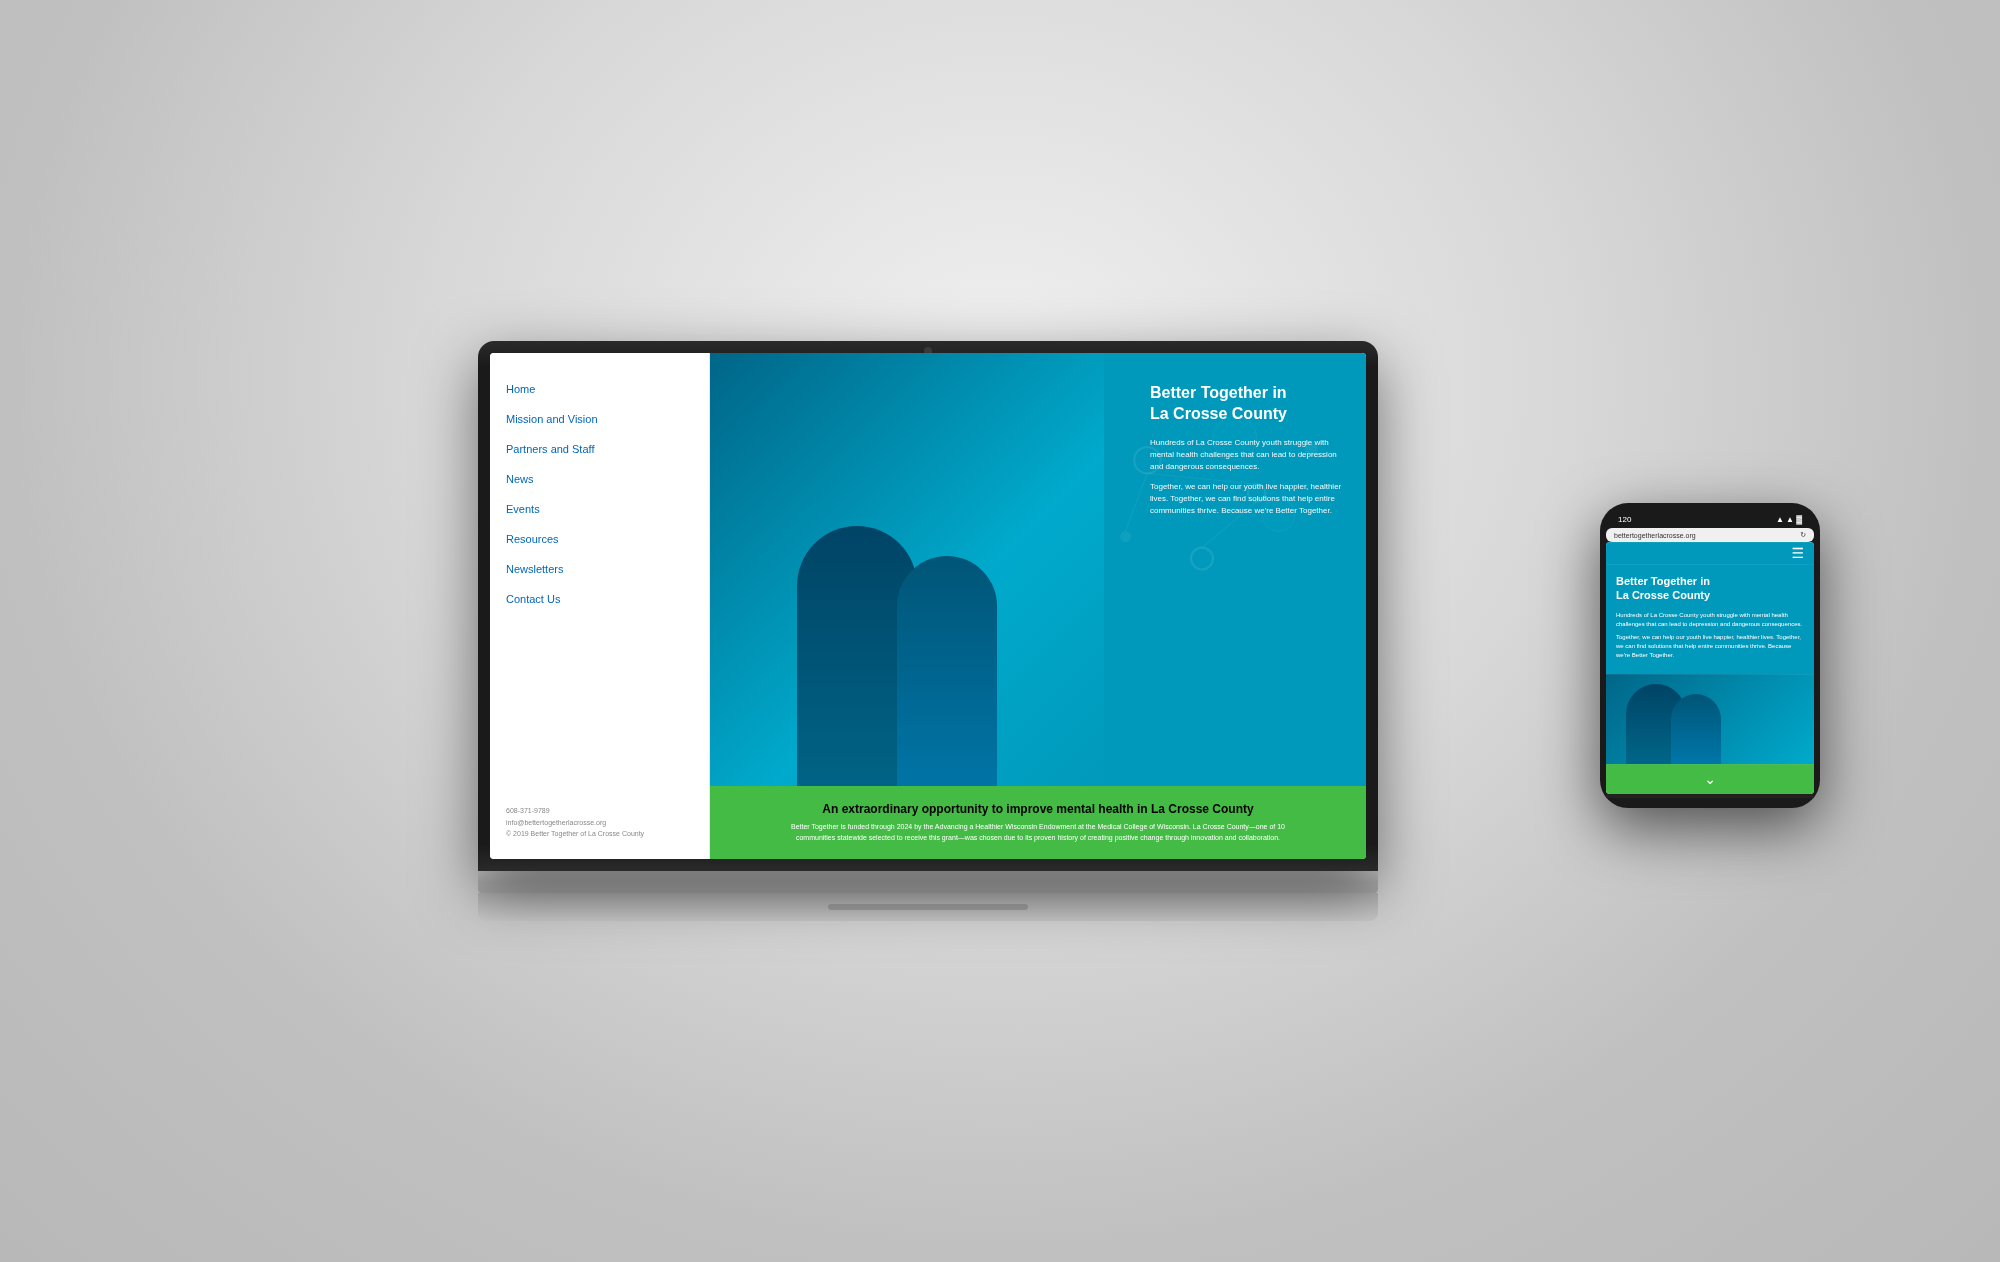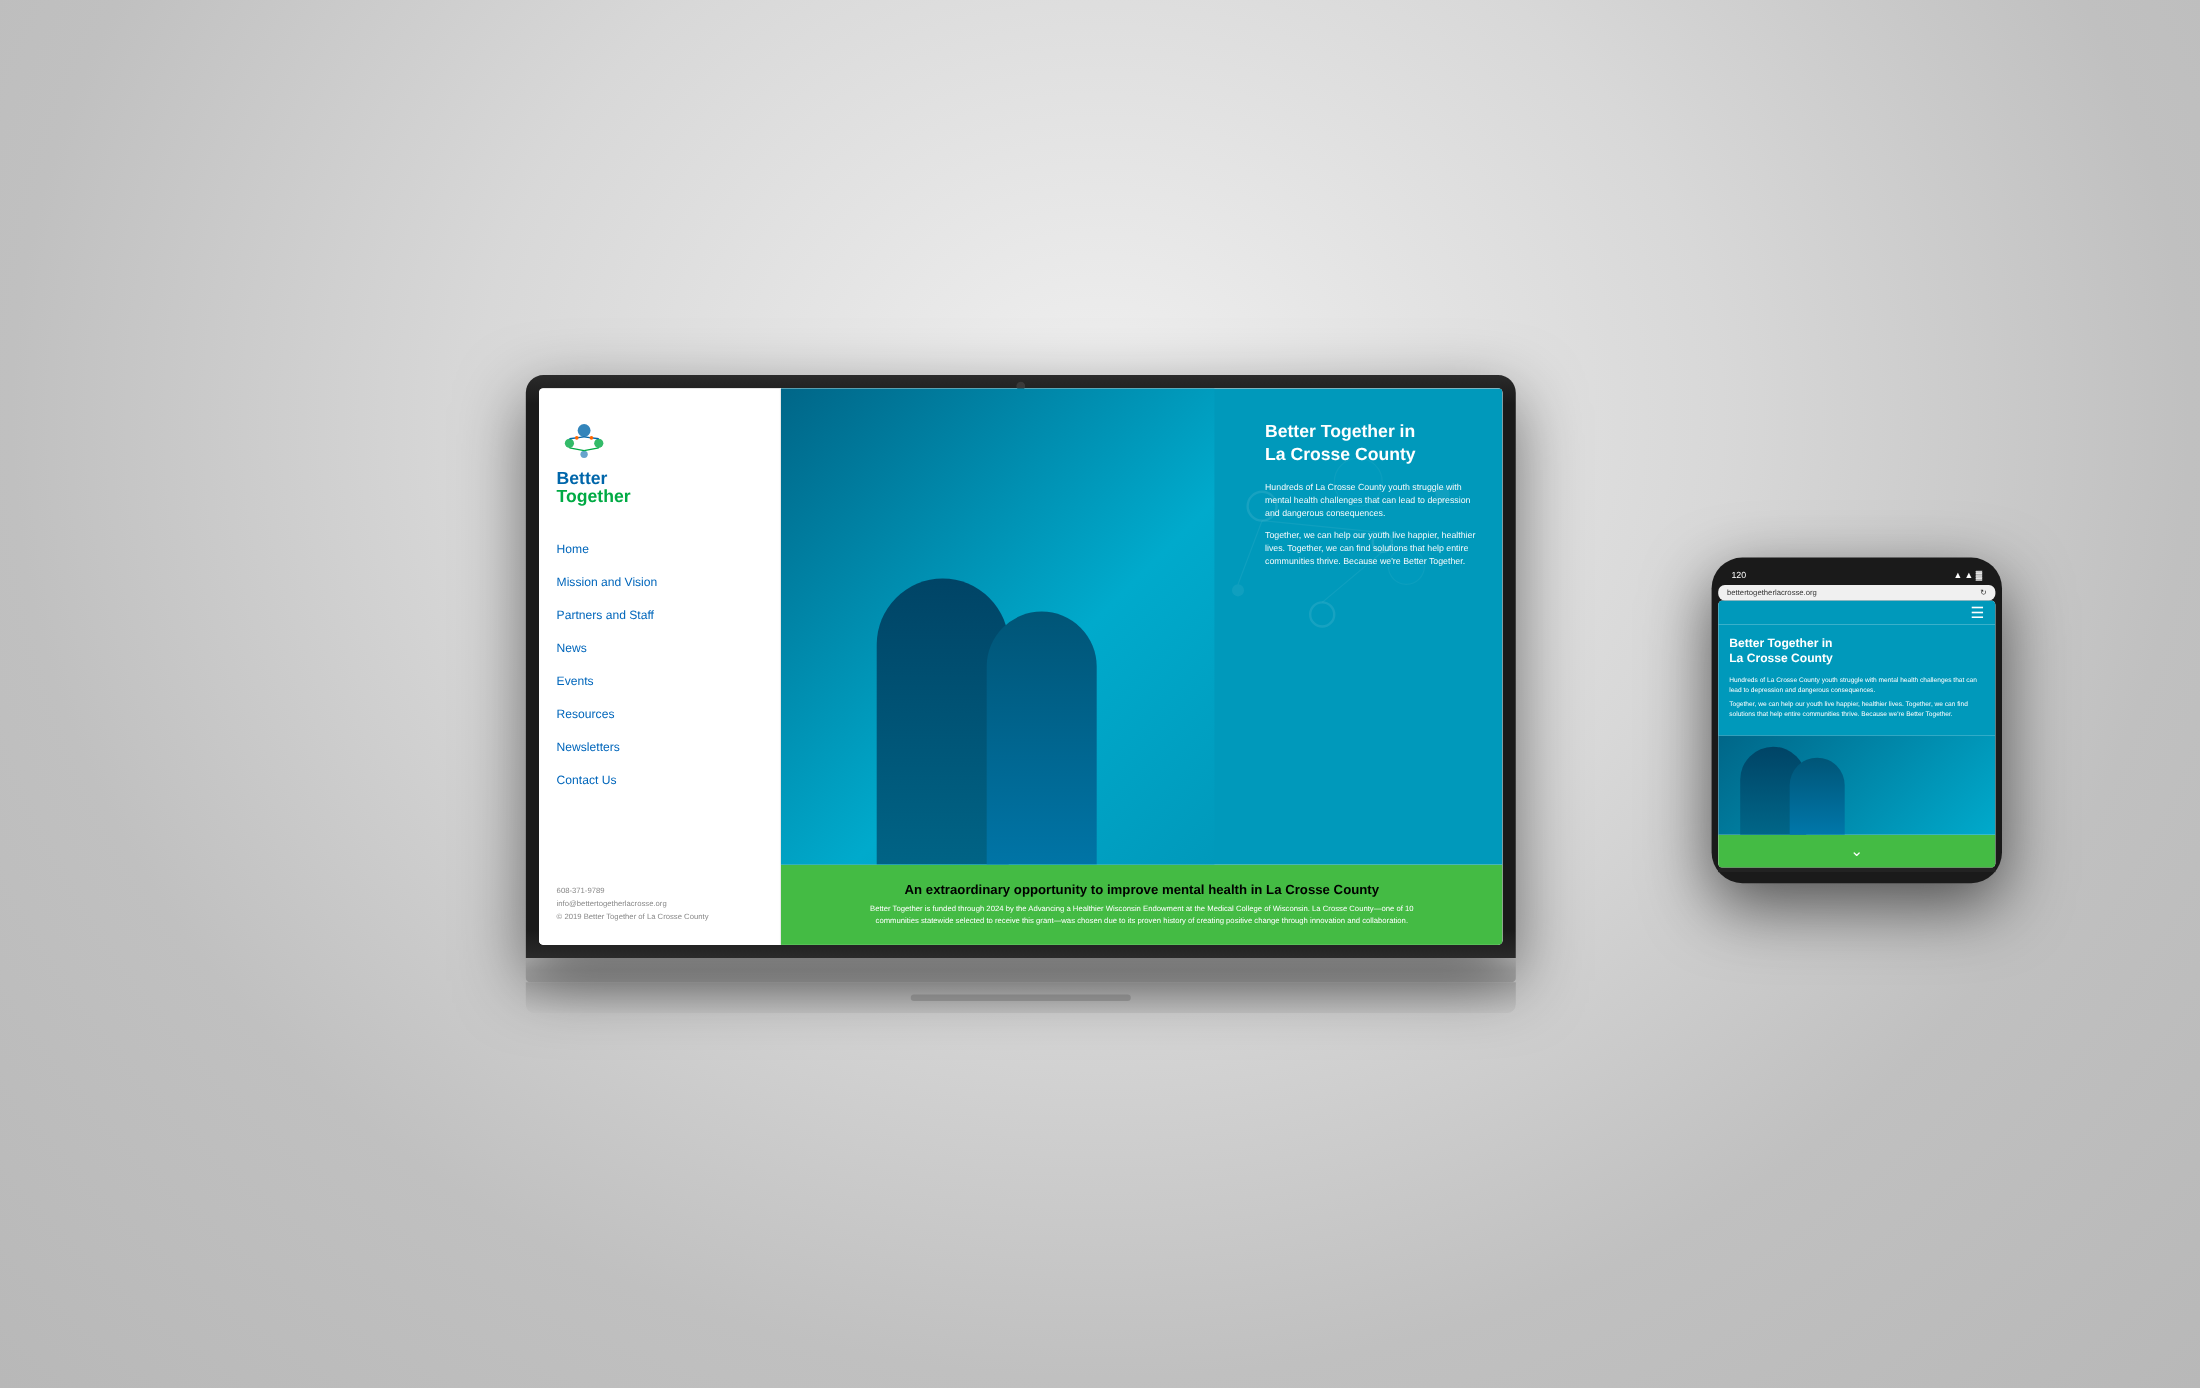--- a/index.html
+++ b/index.html
@@ -233,21 +233,21 @@
       max-width: 500px;
       margin: 0 auto;
     }
 
     
     .phone {
       position: absolute;
       right: 210px;
       top: 50%;
       transform: translateY(-40%);
-      width: 264px;
+      width: 220px;
     }
 
     .phone-outer {
       background: #1a1a1a;
       border-radius: 28px;
       padding: 10px 6px;
       box-shadow: 0 20px 60px rgba(0,0,0,0.6);
       position: relative;
     }
 
@@ -374,38 +374,20 @@
 <body>
 
 <div class="scene-bg"></div>
 
 <div class="laptop" style="position:absolute; left:50%; top:50%; transform:translate(-58%, -50%);">
   <div class="laptop-body">
     <div class="laptop-notch"></div>
     <div class="laptop-screen">
 
       <div class="website-sidebar">
-        <div class="logo-area">
-          <svg class="logo-svg" viewBox="0 0 60 60">
-
-            <circle cx="30" cy="22" r="7" fill="#0066aa" opacity="0.8"></circle>
-            <circle cx="14" cy="36" r="5" fill="#00aa44" opacity="0.8"></circle>
-            <circle cx="46" cy="36" r="5" fill="#00aa44" opacity="0.8"></circle>
-            <circle cx="30" cy="48" r="4" fill="#0066aa" opacity="0.6"></circle>
-            <line x1="30" y1="29" x2="14" y2="31" stroke="#0066aa" stroke-width="1.5"></line>
-            <line x1="30" y1="29" x2="46" y2="31" stroke="#0066aa" stroke-width="1.5"></line>
-            <line x1="14" y1="41" x2="30" y2="44" stroke="#00aa44" stroke-width="1.5"></line>
-            <line x1="46" y1="41" x2="30" y2="44" stroke="#00aa44" stroke-width="1.5"></line>
-
-            <circle cx="22" cy="30" r="2" fill="#ff6600"></circle>
-            <circle cx="38" cy="30" r="2" fill="#ff6600"></circle>
-          </svg>
-          <div style="font-size:16px;font-weight:bold;color:#0066aa;line-height:1;">Better</div>
-          <div style="font-size:16px;font-weight:bold;color:#00aa44;line-height:1;">Together</div>
-        </div>
 
         <ul class="nav-menu">
           <li><a>Home</a></li>
           <li><a>Mission and Vision</a></li>
           <li><a>Partners and Staff</a></li>
           <li><a>News</a></li>
           <li><a>Events</a></li>
           <li><a>Resources</a></li>
           <li><a>Newsletters</a></li>
           <li><a>Contact Us</a></li>

